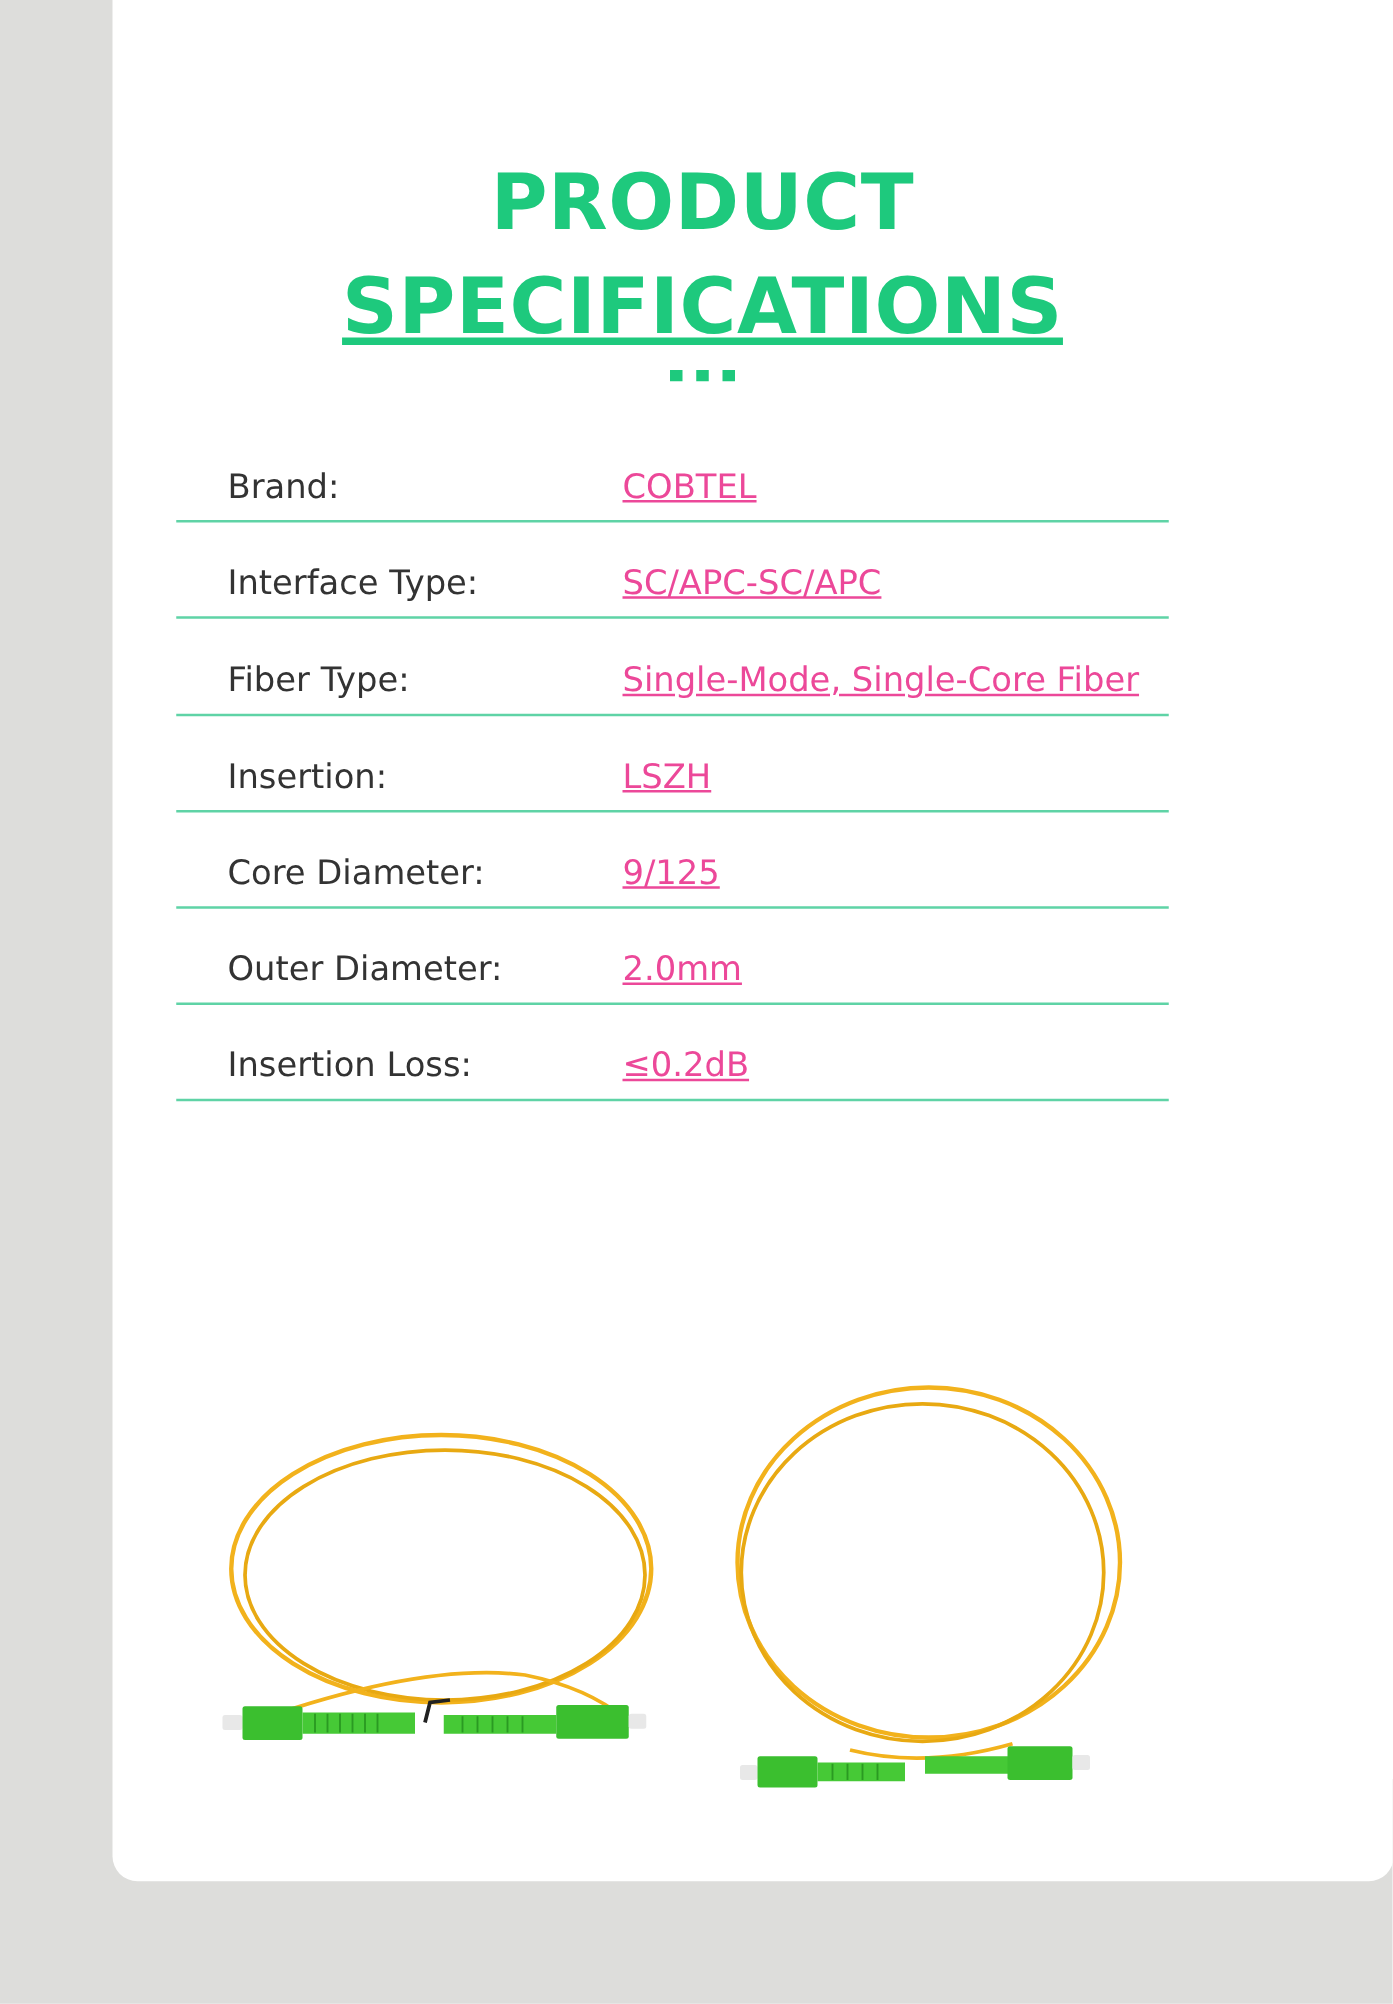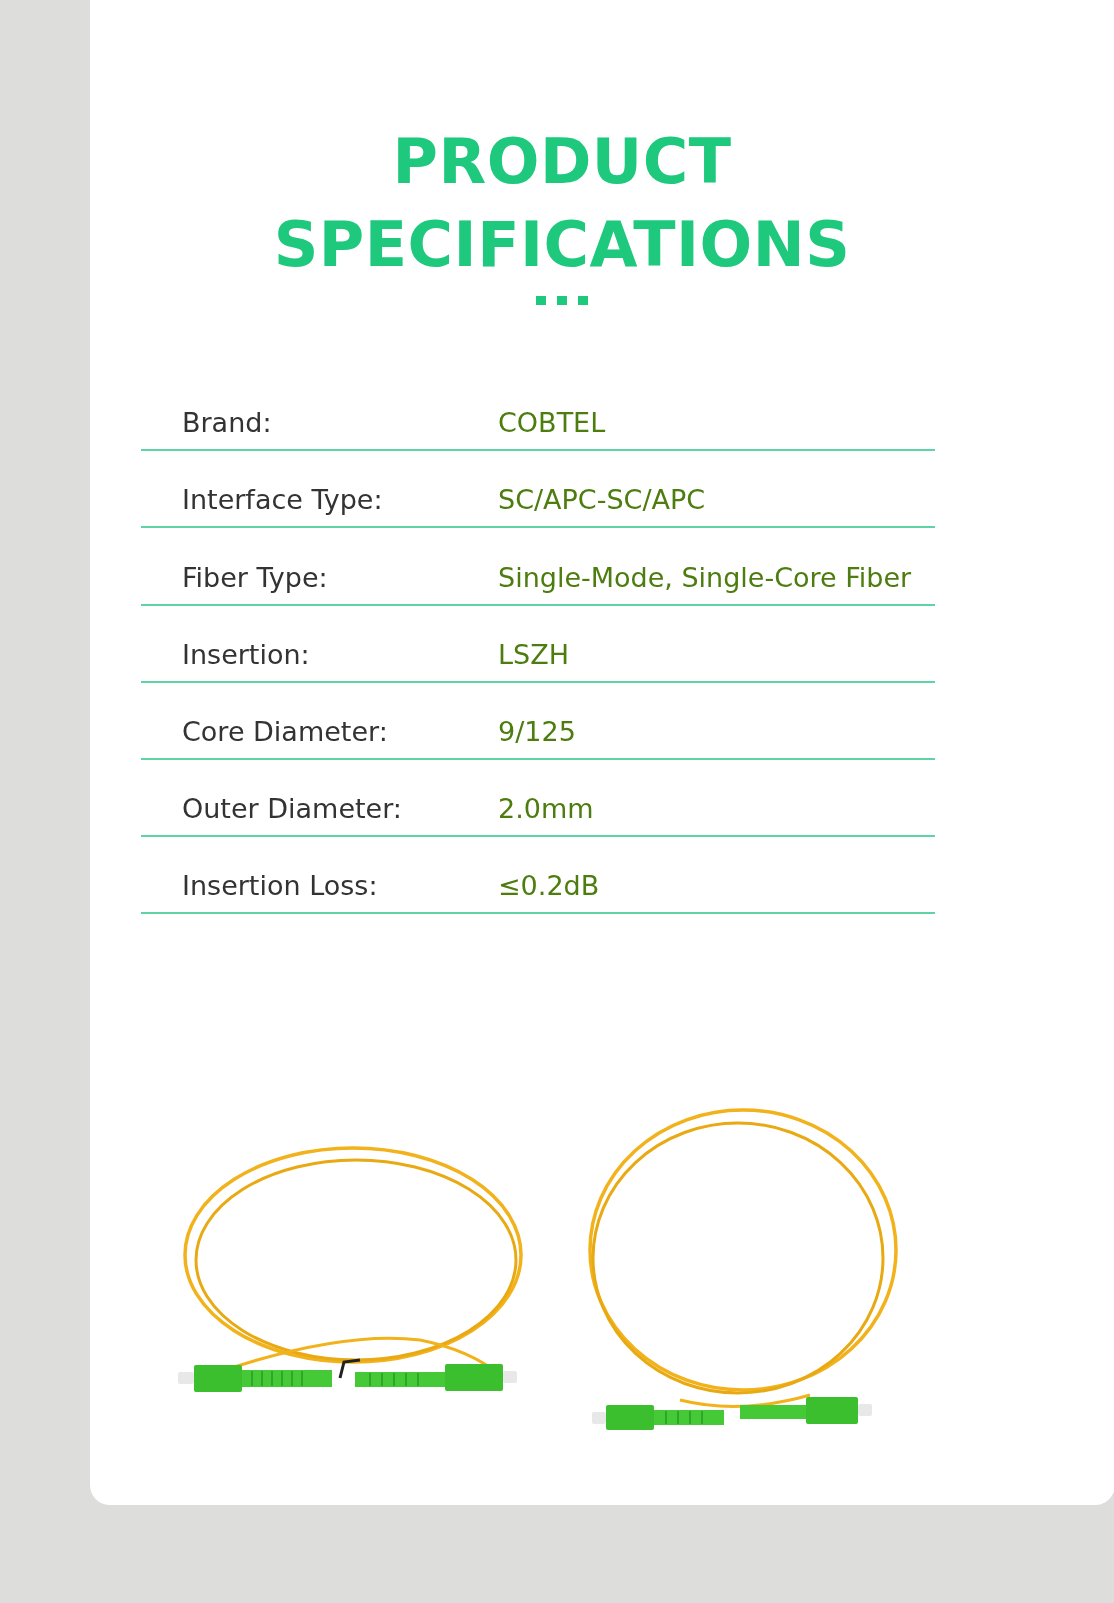--- a/index.html
+++ b/index.html
@@ -3,27 +3,27 @@
 <meta charset="utf-8">
 <style>
   html, body { margin:0; padding:0; }
   body { width:1114px; height:1603px; background:#dddddb; position:relative; overflow:hidden;
          font-family:"DejaVu Sans", "Liberation Sans", sans-serif; }
   .card { position:absolute; left:90px; top:0; width:1025px; height:1505px; background:#ffffff;
           border-radius:0 0 20px 20px; }
   .title { position:absolute; left:0; width:944px; text-align:center; color:#1ec97d;
            font-weight:bold; font-size:62px; letter-spacing:0.5px; line-height:1; }
   .t1 { top:131px; }
-  .t2 { top:214px; }
+  .t2 { top:214px;text-decoration:underline; }
   .dots { position:absolute; top:296px; left:0; width:944px; display:flex; justify-content:center; gap:11px; }
   .dot { width:10px; height:9px; background:#1ec97d; }
-  .specs { position:absolute; left:51px; top:374px; width:794px; }
+  .specs { position:absolute; left:51px; top:341px; width:794px; }
   .row { position:relative; height:77.2px; border-bottom:2.5px solid #5fd3a6; box-sizing:border-box; }
   .lbl { position:absolute; left:41px; bottom:11px; font-size:27px; color:#333333; }
-  .val { position:absolute; left:357px; bottom:11px; font-size:27px; color:#4d7c0f; }
+  .val { position:absolute; left:357px; bottom:11px; font-size:27px; color:#ec4899;text-decoration:underline; }
   .prod { position:absolute; }
 </style>
 </head>
 <body>
 
 <div class="card">
   <div class="title t1">PRODUCT</div>
   <div class="title t2">SPECIFICATIONS</div>
   <div class="dots">
     <div class="dot"></div>

